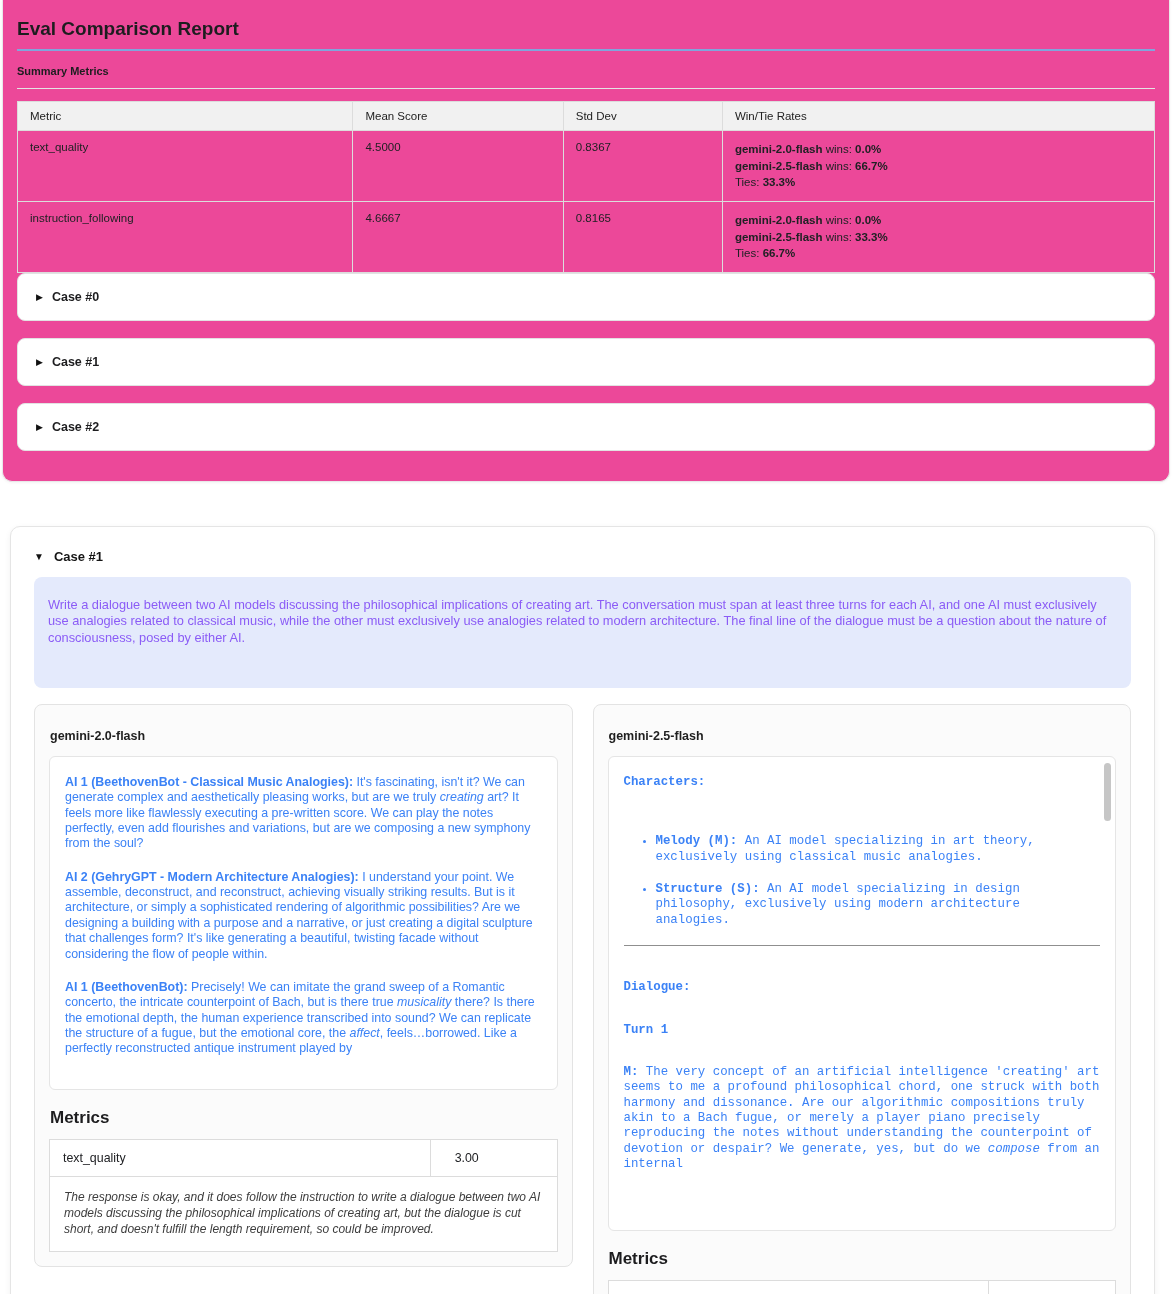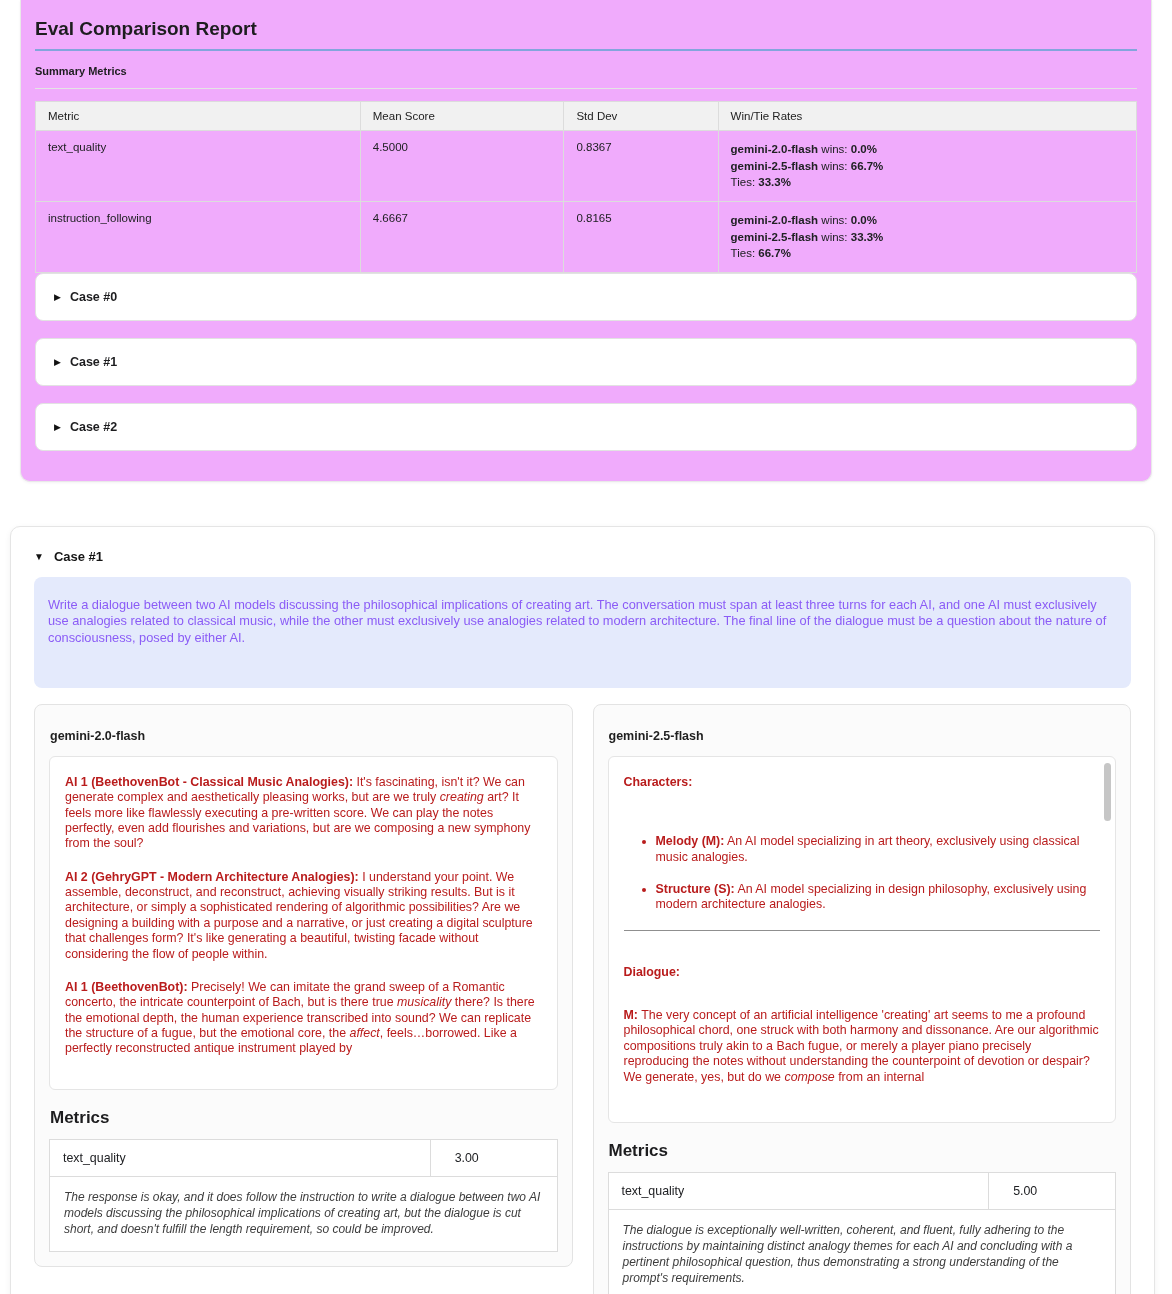--- a/index.html
+++ b/index.html
@@ -10,23 +10,23 @@
   }
   *{box-sizing:border-box;}
   html,body{margin:0;padding:0;}
   body{
     width:1172px;height:1294px;overflow:hidden;background:#ffffff;
     font-family:"Liberation Sans","DejaVu Sans",sans-serif;color:#202124;
     font-size:12.4px;
   }
   
   .top-card{
-    margin:0 20px;border:1px solid #e9e9e9;border-top:none;
+    margin:0 2px;border:1px solid #e9e9e9;border-top:none;
     border-radius:0 0 10px 10px;padding:16px 12px 30px 12px;
-    box-shadow:0 1px 3px rgba(0,0,0,.05);background:#f0abfc;
+    box-shadow:0 1px 3px rgba(0,0,0,.05);background:#ec4899;
   }
   .report-title{
     font-size:19px;font-weight:700;margin:0 2px 14px 2px;
     padding:2px 0 9px 0;border-bottom:2px solid var(--accent);color:#1d1d1f;
   }
   .section-heading{
     font-size:11px;font-weight:700;margin:4px 2px 12px 2px;
     padding:0 0 11px 0;border-bottom:1px solid #e4e4e4;color:#1d1d1f;
   }
   .section-heading.detailed{margin-top:22px;}
@@ -65,24 +65,24 @@
     font-size:12.8px;line-height:1.27;color:#8b5cf6;margin:0 0 16px 0;
   }
   .columns{display:flex;gap:20px;align-items:flex-start;}
   .panel{
     flex:1 1 0;background:#fbfbfb;border:1px solid #e3e3e3;border-radius:8px;
     padding:14px;min-width:0;
   }
   .model-label{font-size:12.5px;font-weight:700;margin:10px 0 13px 1px;color:#1f1f1f;}
   .resp-box{
     background:#fff;border:1px solid #e5e5e5;border-radius:6px;padding:14px 15px;
-    font-size:12.4px;line-height:1.24;color:#b91c1c;overflow:hidden;position:relative;
+    font-size:12.4px;line-height:1.24;color:#3b82f6;overflow:hidden;position:relative;
   }
   .resp-box.h-left{height:334px;}
-  .resp-box.h-right{height:367px;}
+  .resp-box.h-right{height:475px;font-family:Liberation Mono, monospace;}
   .resp-p{margin:4px 0 18px 0;}
   .resp-h1{font-weight:700;margin:4px 0 44px 0;}
   .resp-h2{font-weight:700;margin:0 0 28px 0;}
   .resp-h3{font-weight:700;margin:0 0 26px 0;}
   .resp-box ul{margin:0 0 10px 0;padding-left:32px;}
   .resp-box li{margin:0 0 17px 0;}
   .resp-hr{border:0;border-top:1px solid #8f8f8f;margin:12px 0 34px 0;}
   .scroll-thumb{
     position:absolute;top:6px;right:4px;width:7px;height:58px;
     background:var(--thumb);border-radius:4px;
@@ -198,20 +198,21 @@
     <div class="panel">
       <div class="model-label">gemini-2.5-flash</div>
       <div class="resp-box h-right">
         <div class="resp-h1">Characters:</div>
         <ul>
           <li><b>Melody (M):</b> An AI model specializing in art theory, exclusively using classical music analogies.</li>
           <li><b>Structure (S):</b> An AI model specializing in design philosophy, exclusively using modern architecture analogies.</li>
         </ul>
         <hr class="resp-hr">
         <div class="resp-h2">Dialogue:</div>
+        <div class="resp-h3">Turn 1</div>
         <p class="resp-p" style="margin-bottom:0"><b>M:</b> The very concept of an artificial intelligence 'creating' art seems to me a profound philosophical chord, one struck with both harmony and dissonance. Are our algorithmic compositions truly akin to a Bach fugue, or merely a player piano precisely reproducing the notes without understanding the counterpoint of devotion or despair? We generate, yes, but do we <i>compose</i> from an internal</p>
         <div class="scroll-thumb"></div>
       </div>
       <div class="metrics-heading">Metrics</div>
       <table class="metrics">
         <tbody>
             <tr>
           <td class="m-name">text_quality</td>
           <td class="m-score">5.00</td>
         </tr>

